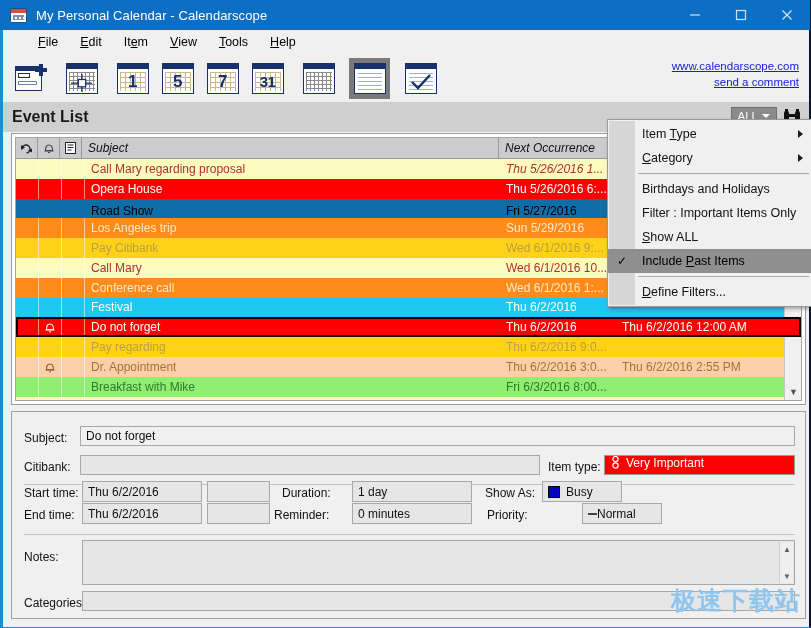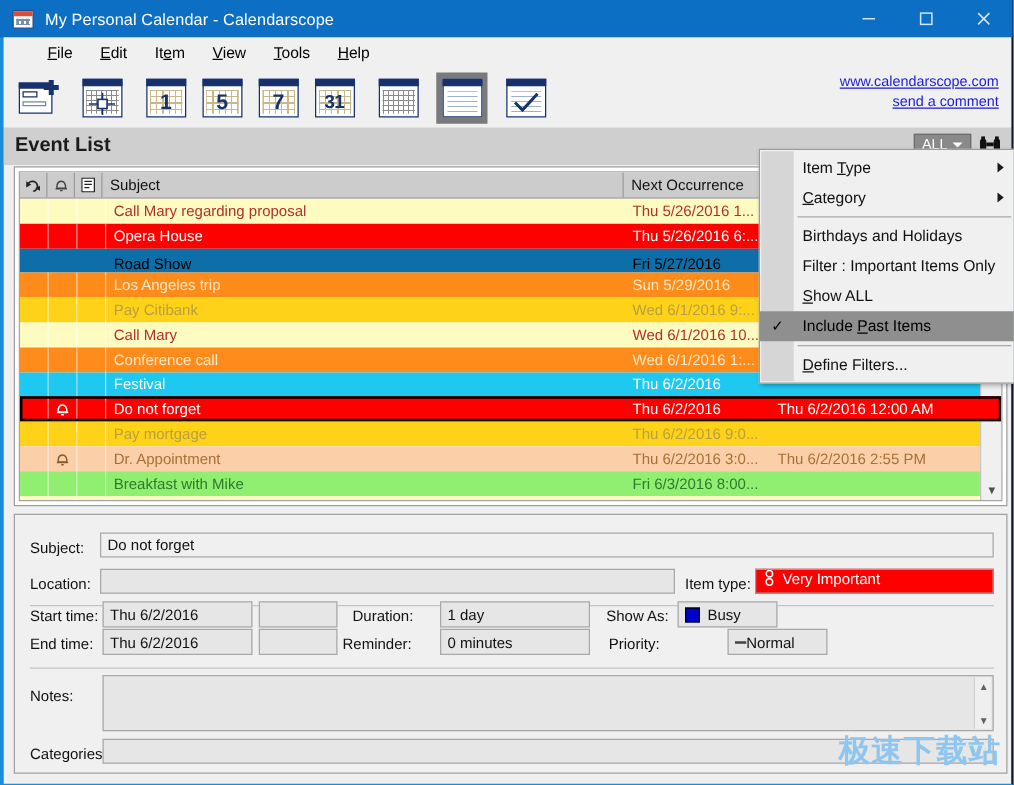--- a/index.html
+++ b/index.html
@@ -171,21 +171,21 @@
     padding: 3px;
   }
   .listinner {
     position: relative; width: 100%; height: 100%;
     border: 1px solid #a6a6a6; background: #fff; overflow: hidden;
   }
   .colhead {
     display: flex; height: 21px; background: #cccccc;
     border-bottom: 1px solid #9a9a9a;
   }
-  .ch { border-right: 1px solid #9a9a9a; display: flex; align-items: center; justify-content: center; }
+  .ch { border-right: 1px solid #9a9a9a; display: flex; align-items: center; justify-content: center; font-style: italic; }
   .ch.lbl { justify-content: flex-start; padding-left: 6px; font-size: 12px; color: #111; }
   .c-rec { width: 22px; }
   .c-alm { width: 22px; }
   .c-nte { width: 22px; }
   .c-sub { width: 417px; }
   .c-nxt { width: 116px; }
   .c-rem { width: 150px; }
   .rows { position: absolute; top: 21px; left: 0; right: 0; bottom: 0; }
   .row { display: flex; height: 19.8px; align-items: stretch; position: relative; }
   .row .cell { display: flex; align-items: center; overflow: hidden; white-space: nowrap; }
@@ -431,21 +431,21 @@
 
       <div class="rows" id="rows">
           <div class="row" style="background: rgb(253, 251, 192); color: rgb(176, 48, 48);">
             <div class="cell " style="width: 22px; flex: 0 0 22px;"></div>
             <div class="vsep"></div>
             <div class="cell " style="width: 22px; flex: 0 0 22px;"></div>
             <div class="vsep"></div>
             <div class="cell " style="width: 22px; flex: 0 0 22px;"></div>
             <div class="vsep"></div>
             <div class="cell sub" style="width: 417px; flex: 0 0 417px;">Call Mary regarding proposal</div>
-            <div class="cell txt" style="width: 116px; flex: 0 0 116px;">Thu 5/26/2016 1...</div>
+            <div class="cell txt" style="width: 116px; flex: 0 0 116px; font-style: italic;">Thu 5/26/2016 1...</div>
             <div class="cell txt" style="width: 150px; flex: 0 0 150px;"></div>
           </div>
           <div class="row" style="background: rgb(255, 0, 0); color: rgb(255, 255, 255);">
             <div class="cell " style="width: 22px; flex: 0 0 22px;"></div>
             <div class="vsep"></div>
             <div class="cell " style="width: 22px; flex: 0 0 22px;"></div>
             <div class="vsep"></div>
             <div class="cell " style="width: 22px; flex: 0 0 22px;"></div>
             <div class="vsep"></div>
             <div class="cell sub" style="width: 417px; flex: 0 0 417px;">Opera House</div>
@@ -535,21 +535,21 @@
             <div class="cell txt" style="width: 116px; flex: 0 0 116px;">Thu 6/2/2016</div>
             <div class="cell txt" style="width: 150px; flex: 0 0 150px;">Thu 6/2/2016 12:00 AM</div>
           </div>
           <div class="row" style="background: rgb(255, 210, 26); color: rgb(184, 160, 64);">
             <div class="cell " style="width: 22px; flex: 0 0 22px;"></div>
             <div class="vsep"></div>
             <div class="cell " style="width: 22px; flex: 0 0 22px;"></div>
             <div class="vsep"></div>
             <div class="cell " style="width: 22px; flex: 0 0 22px;"></div>
             <div class="vsep"></div>
-            <div class="cell sub" style="width: 417px; flex: 0 0 417px;">Pay mortgage</div>
+            <div class="cell sub" style="width: 417px; flex: 0 0 417px;">Pay regarding</div>
             <div class="cell txt" style="width: 116px; flex: 0 0 116px;">Thu 6/2/2016 9:0...</div>
             <div class="cell txt" style="width: 150px; flex: 0 0 150px;"></div>
           </div>
           <div class="row" style="background: rgb(251, 208, 168); color: rgb(168, 112, 56);">
             <div class="cell " style="width: 22px; flex: 0 0 22px;"></div>
             <div class="vsep"></div>
             <div class="cell " style="width: 22px; flex: 0 0 22px; justify-content: center;">
               <svg width="12" height="12" viewBox="0 0 12 12">
                 <path d="M2.5 8.5 C2.5 5 3 3 6 3 C9 3 9.5 5 9.5 8.5 Z" fill="none" stroke="#8a5a2a" stroke-width="1.1"></path>
                 <line x1="1.5" y1="9" x2="10.5" y2="9" stroke="#8a5a2a" stroke-width="1.1"></line>
@@ -622,21 +622,21 @@
     <div class="dd-sep"></div>
     <div class="dd-item">
       <span><u>D</u>efine Filters...</span>
     </div>
   </div>
 
   <div class="detail">
     <div class="dlabel" style="left:12px; top:19px;">Subject:</div>
     <div class="ibox" style="left:68px; top:14px; width:715px; height:20px; background:#f0f0f0;">Do not forget</div>
 
-    <div class="dlabel" style="left:12px; top:48px;">Location:</div>
+    <div class="dlabel" style="left:12px; top:48px;">Citibank:</div>
     <div class="ibox" style="left:68px; top:43px; width:460px; height:20px;"></div>
 
     <div class="dlabel" style="left:536px; top:48px;">Item type:</div>
     <div class="typebox" style="left:592px; top:43px; width:191px; height:20px;">
       <svg width="9" height="13" viewBox="0 0 9 13">
         <circle cx="4.5" cy="3" r="2.6" fill="none" stroke="#fff" stroke-width="1.2"></circle>
         <circle cx="4.5" cy="9.5" r="2.6" fill="none" stroke="#fff" stroke-width="1.2"></circle>
       </svg>
       <span>Very Important</span>
     </div>

